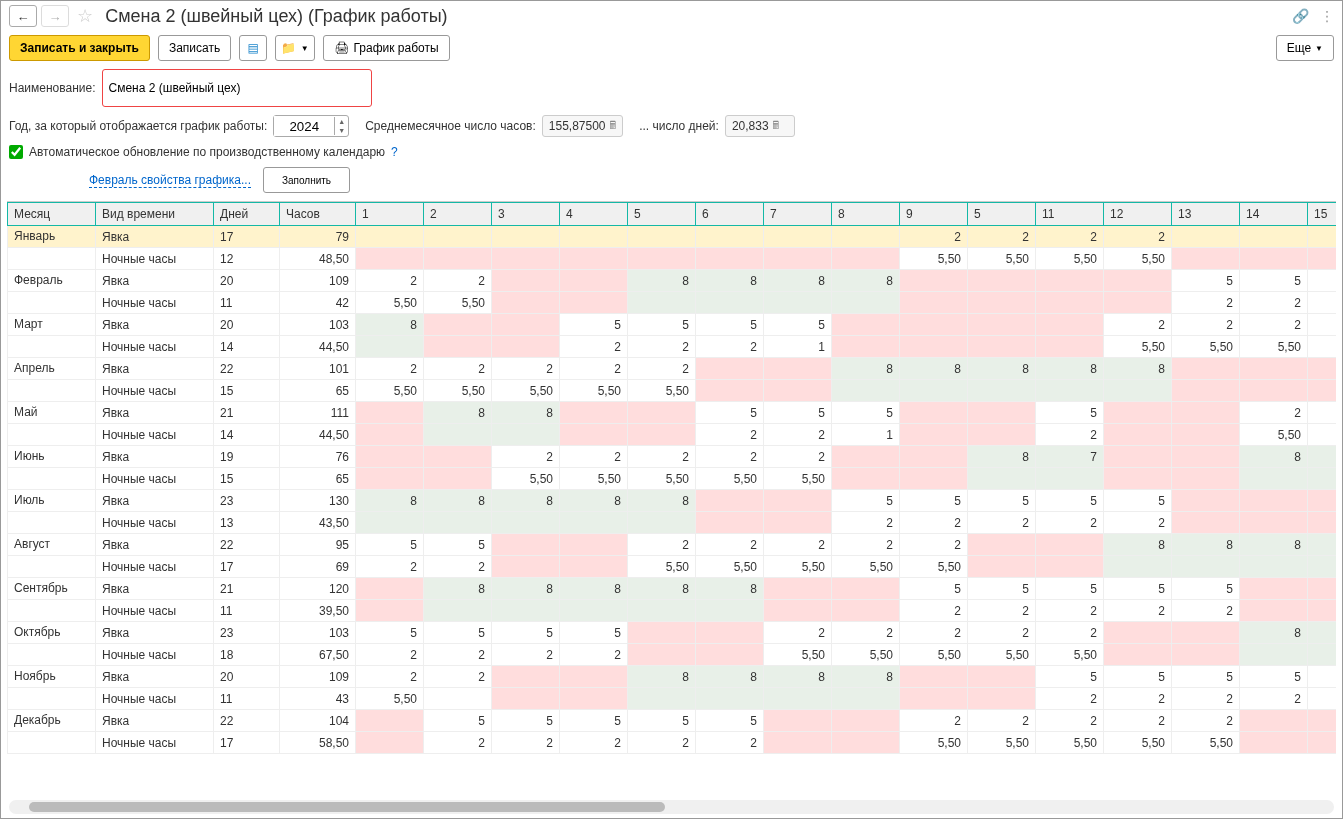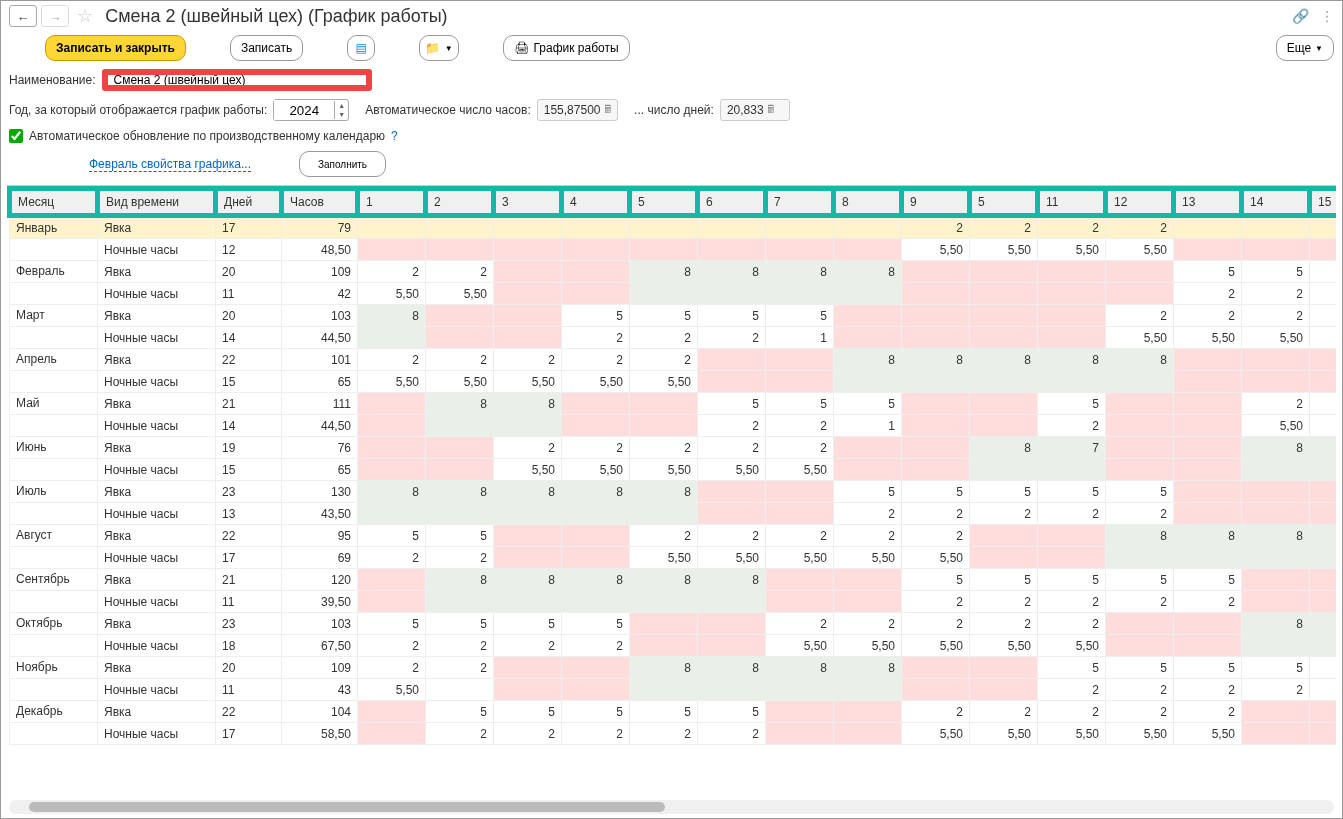--- a/index.html
+++ b/index.html
@@ -4,44 +4,44 @@
 <style>
 * { box-sizing: border-box; margin: 0; padding: 0; }
 body { font-family: Arial, sans-serif; font-size: 12px; color: #333; background: #fff; border: 1px solid #999; width: 1343px; height: 819px; overflow: hidden; position: relative; }
 .header { display: flex; align-items: center; padding: 4px 8px; gap: 4px; }
 .nav-btn { width: 28px; height: 22px; border: 1px solid #aaa; background: #fff; border-radius: 3px; display: flex; align-items: center; justify-content: center; cursor: pointer; font-size: 13px; }
 .star-icon { font-size: 18px; color: #ccc; margin: 0 4px; cursor: pointer; }
 .title { font-size: 18px; font-weight: normal; color: #333; margin-left: 4px; }
 .link-icon { margin-left: auto; color: #999; font-size: 14px; cursor: pointer; }
 .kebab-icon { color: #999; font-size: 14px; cursor: pointer; margin-left: 6px; }
 .toolbar { display: flex; align-items: center; padding: 4px 8px; gap: 8px; }
-.btn { height: 26px; padding: 0 10px; border: 1px solid #999; border-radius: 10px; background: #fff; cursor: pointer; display: flex; align-items: center; gap: 4px; font-size: 12px; margin-left: 36px; }
+.btn { height: 26px; padding: 0 10px; border: 1px solid #999; border-radius: 3px; background: #fff; cursor: pointer; display: flex; align-items: center; gap: 4px; font-size: 12px; }
 .btn-primary { background: #ffd633; font-weight: bold; border-color: #cc9900; }
 .btn-icon-only { width: 28px; padding: 0; justify-content: center; }
 .btn-more { margin-left: auto; }
 .form-row { display: flex; align-items: center; padding: 4px 8px; gap: 6px; }
 .label { color: #333; }
-.text-input { height: 22px; padding: 2px 6px; border: 6px solid #ef4444; border-radius: 3px; font-size: 12px; }
+.text-input { height: 38px; padding: 2px 6px; border: 1px solid #ef4444; border-radius: 3px; font-size: 12px; }
 .spinner-input { width: 60px; text-align: center; }
 .spinner-wrap { display: flex; align-items: center; border: 1px solid #aaa; border-radius: 3px; height: 22px; }
 .spinner-wrap input { border: none; height: 20px; }
 .spinner-btns { display: flex; flex-direction: column; border-left: 1px solid #aaa; }
 .spinner-btns span { font-size: 7px; line-height: 9px; padding: 0 3px; cursor: pointer; color: #666; }
 .readonly-field { height: 22px; padding: 2px 6px; border: 1px solid #ccc; border-radius: 3px; background: #f7f7f7; min-width: 70px; text-align: right; display: inline-flex; align-items: center; gap: 4px; }
 .calc-icon { color: #888; font-size: 11px; }
 .checkbox-row { display: flex; align-items: center; padding: 4px 8px; gap: 6px; }
 .checkbox { width: 14px; height: 14px; accent-color: #0a0; }
 .help-icon { color: #06c; cursor: pointer; }
 .info-text { padding: 2px 8px; color: #333; }
 .link-action { color: #06c; cursor: pointer; border-bottom: 1px dashed #06c; }
 .fill-row { display: flex; align-items: center; padding: 4px 8px; gap: 12px; }
 .btn-fill { padding: 6px 18px; font-size: 10px; }
 .table-wrap { overflow: auto; margin: 4px 6px 0 6px; height: 600px; border-top: 1px solid #ccc; }
 table { border-collapse: collapse; width: max-content; }
-th { background: #f0f0f0; border: 5px solid #14b8a6; padding: 4px 6px; text-align: left; font-weight: normal; position: sticky; top: 0; }
+th { background: #f0f0f0; border: 1px solid #14b8a6; padding: 4px 6px; text-align: left; font-weight: normal; position: sticky; top: 0; }
 th.day-col { width: 68px; text-align: left; }
 td { border: 1px solid #eee; padding: 3px 6px; height: 22px; }
 td.month-col { width: 88px; vertical-align: top; }
 td.type-col { width: 118px; }
 td.days-col { width: 66px; text-align: left; }
 td.hours-col { width: 76px; text-align: right; }
 td.day-cell { width: 68px; text-align: right; }
 .row-sel td { background: #fff3cc; }
 .pink { background: #fdd; }
 .green { background: #e8f0e8; }
@@ -90,21 +90,21 @@
 
 <div class="form-row">
   <span class="label">Год, за который отображается график работы:</span>
   <div class="spinner-wrap">
     <input class="spinner-input" value="2024" style="">
     <div class="spinner-btns">
         <span>▲</span>
         <span>▼</span>
       </div>
   </div>
-  <span class="label" style="margin-left:10px">Автоматическое число часов:</span>
+  <span class="label" style="margin-left:10px">Среднемесячное число часов:</span>
   <span class="readonly-field">
       <span>155,87500</span>
       <span class="calc-icon">🖩</span>
     </span>
   <span class="label" style="margin-left:10px">... число дней:</span>
   <span class="readonly-field">
       <span>20,833</span>
       <span class="calc-icon">🖩</span>
     </span>
 </div>

